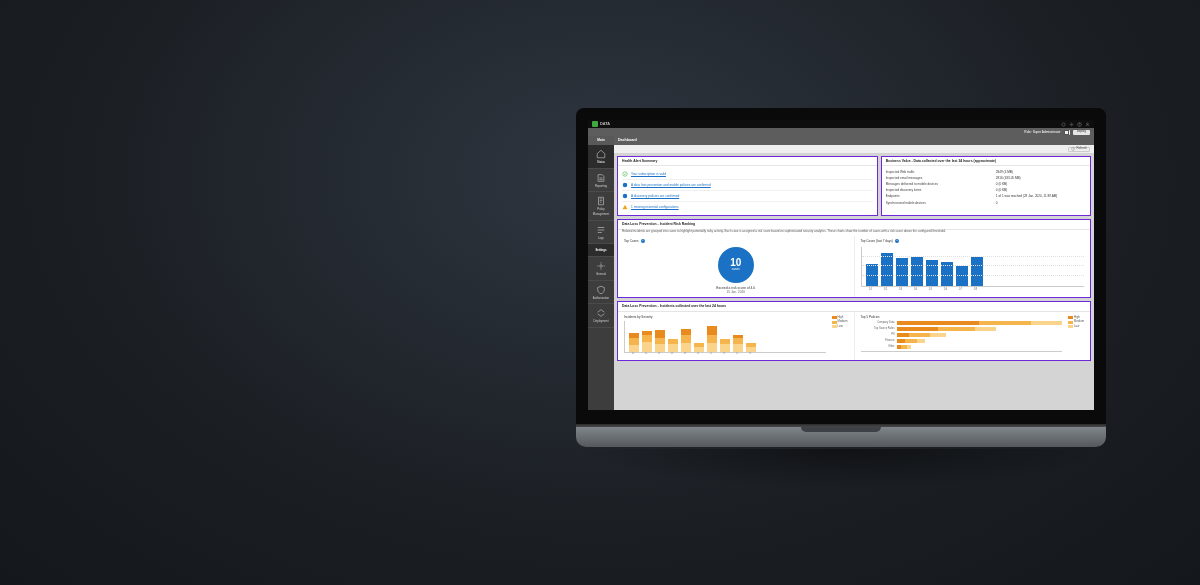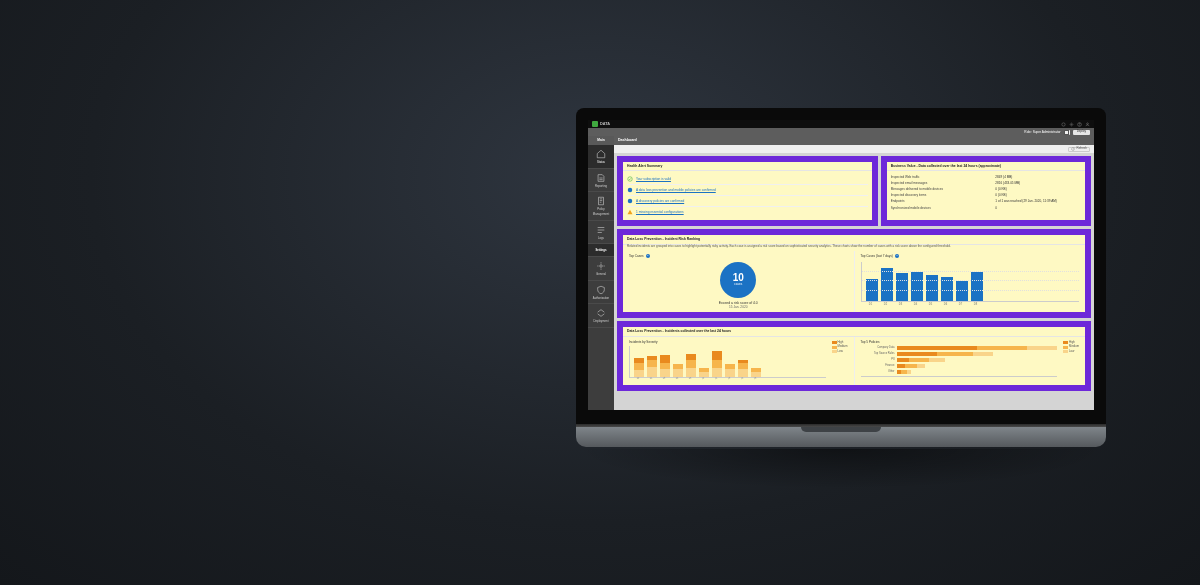--- a/index.html
+++ b/index.html
@@ -38,21 +38,21 @@
   .sidenav .item .nav-lbl { font-size:2.8px; line-height:1.1; }
 
   .content { flex:1; display:flex; flex-direction:column; background:#d4d4d4; }
   .pagehead { height:9px; background:#5d5d5d; color:#fff; display:flex; align-items:center; padding:0 4px; font-size:3.6px; font-weight:bold; }
   .toolbar { height:8px; background:#efefef; display:flex; align-items:center; justify-content:flex-end; padding:0 4px; }
   .toolbar .refresh { display:flex; align-items:center; gap:1px; font-size:3px; color:#555; border:1px solid #ccc; border-radius:1px; padding:0 2px; height:5px; }
   .toolbar .refresh svg { width:4px; height:4px; stroke:#555; fill:none; stroke-width:2; }
 
   .cards { padding:3px; display:flex; flex-direction:column; gap:3px; overflow:hidden; }
   .row { display:flex; gap:3px; }
-  .card { background:#fef9c3; border:6px solid #6d28d9; }
+  .card { background:#ffffff; border:1px solid #6d28d9; }
   .card-h { padding:2px 4px; border-bottom:1px solid #e5e5e5; font-weight:bold; font-size:3.4px; color:#222; }
   .card-b { padding:3px 4px; }
 
   
   .alerts { width:55%; }
   .alert-row { display:flex; align-items:center; gap:3px; padding:2px 0; border-bottom:1px solid #f0f0f0; }
   .alert-row:last-child { border-bottom:none; }
   .alert-ico { width:6px; height:6px; display:flex; align-items:center; justify-content:center; flex-shrink:0; }
   .alert-ico.ok svg circle{stroke:#2fa82f;} .alert-ico.ok svg path{stroke:#2fa82f;}
   .alert-ico.info svg circle{fill:#1b72c4;}

